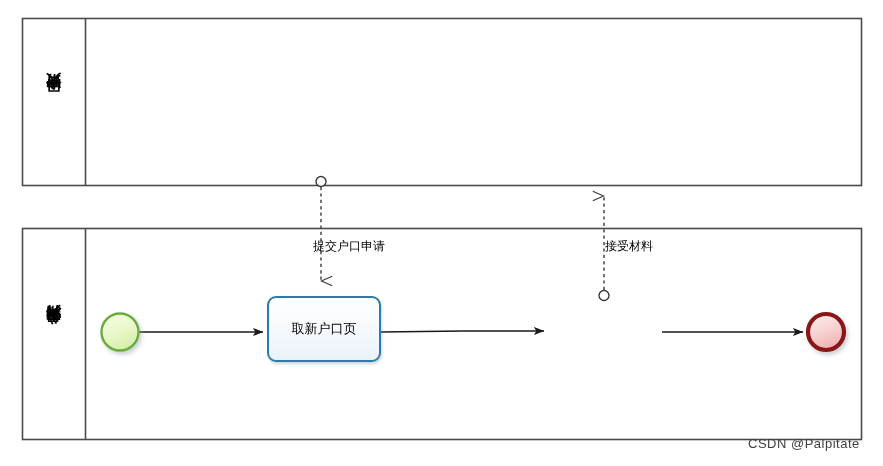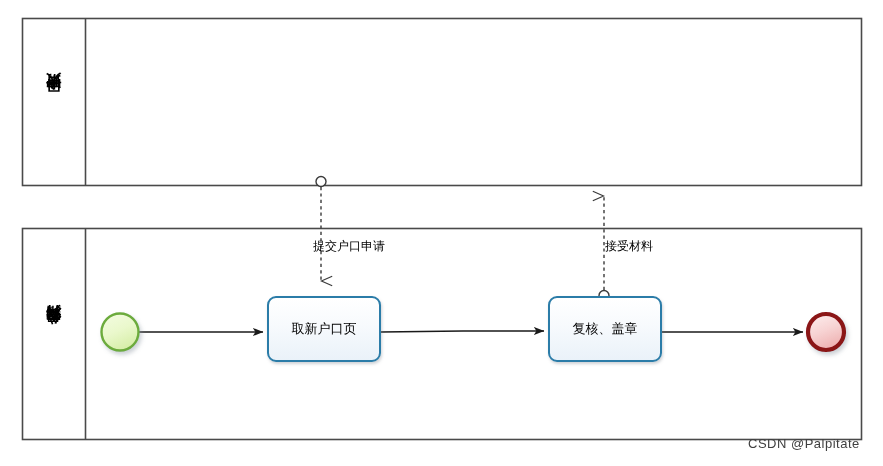--- a/index.html
+++ b/index.html
@@ -177,23 +177,20 @@
   </svg>
 
   <div class="lane-label" id="lane-label-applicant">户口申请人</div>
 
   <div class="lane-label" id="lane-label-bureau">公安局户籍科</div>
 
   <div class="task-box" id="task-receive">
     <span class="task-label">取新户口页</span>
   </div>
 
-  <div class="task-box" id="task-review">
-    <span class="task-label">复核、盖章</span>
-  </div>
 
   <div class="flow-label" id="label-submit">提交户口申请</div>
 
   <div class="flow-label" id="label-collect">接受材料</div>
 
   <div id="watermark">CSDN @Palpitate</div>
 
 </div>
 
 </body></html>

